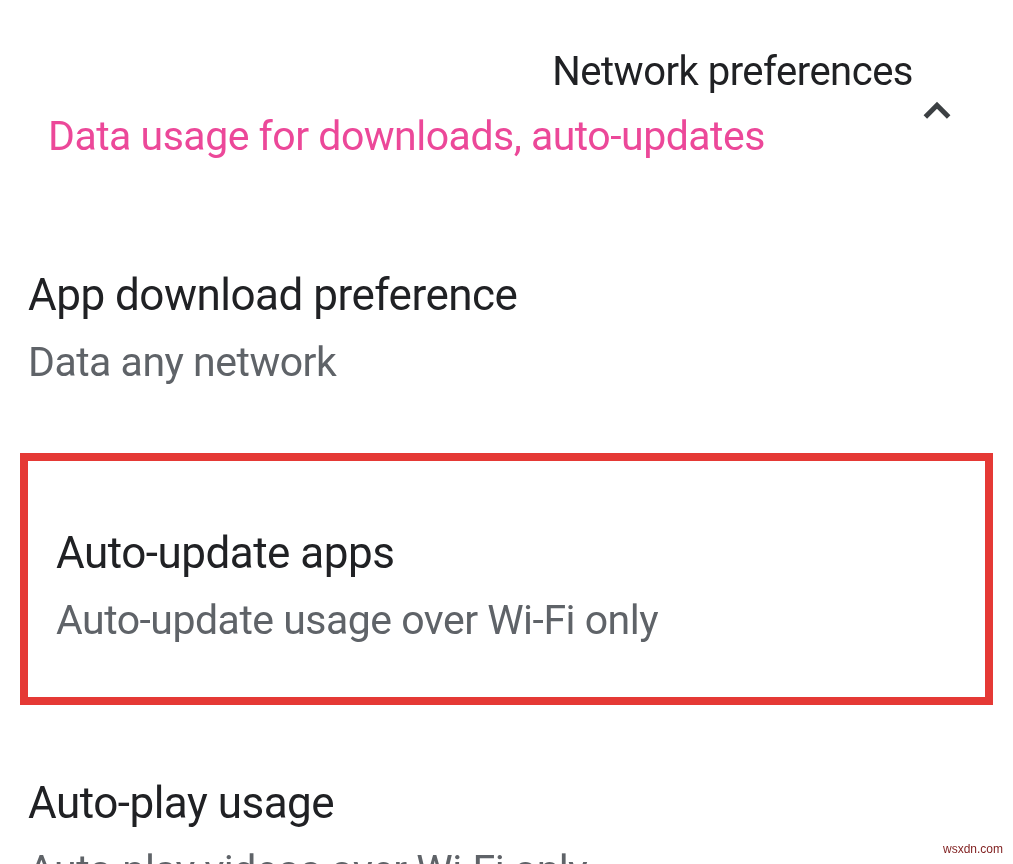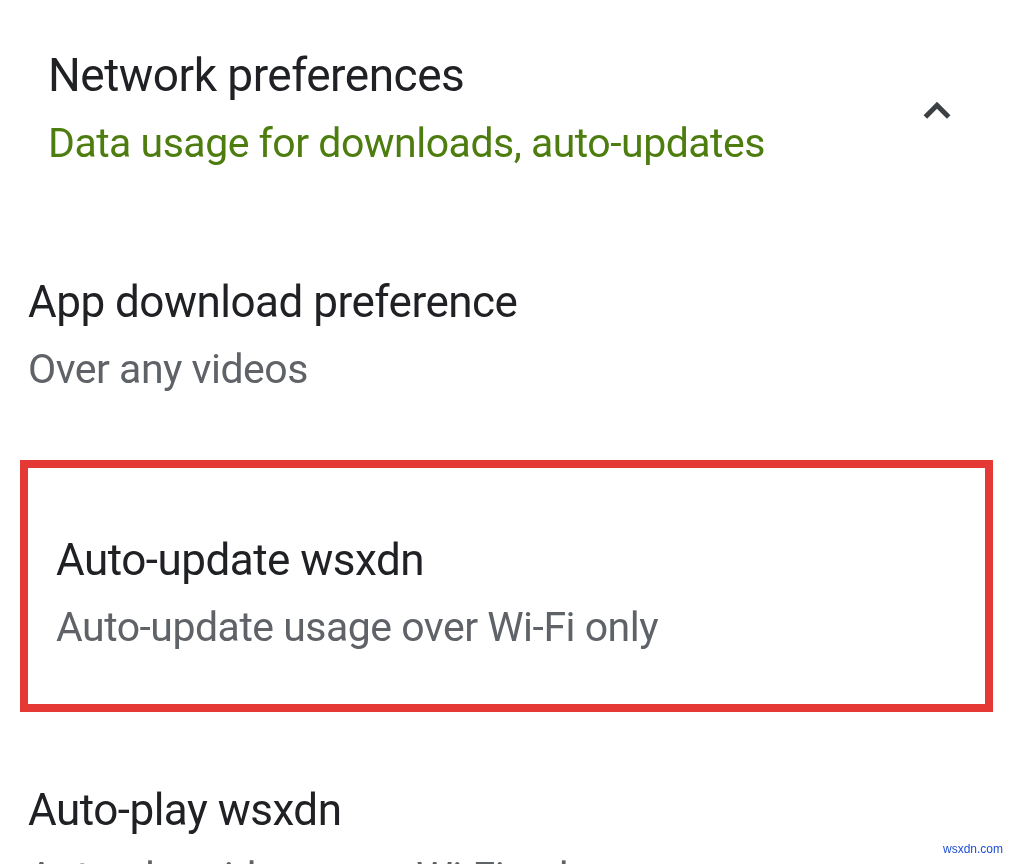--- a/index.html
+++ b/index.html
@@ -20,31 +20,32 @@
     .section-header {
       display: flex;
       align-items: flex-start;
       justify-content: space-between;
       padding: 48px 48px 0 48px;
     }
     .section-header-text {
       flex: 1;
     }
     .section-title {
-      font-size: 46px;
+      font-size: 40px;
       font-weight: 400;
       color: #202124;
       letter-spacing: -0.5px;
       line-height: 1.2;
       margin-bottom: 16px;
+      text-align: right;
     }
     .section-subtitle {
       font-size: 41px;
       font-weight: 400;
-      color: #4d7c0f;
+      color: #ec4899;
       letter-spacing: -0.5px;
       line-height: 1.2;
     }
     .chevron-wrapper {
       padding-top: 40px;
       padding-right: 4px;
     }
     .chevron-up {
       width: 48px;
       height: 48px;
@@ -87,21 +88,21 @@
       padding: 66px 28px 52px 28px;
     }
     .highlighted .setting-title {
       margin-bottom: 16px;
     }
     .watermark {
       position: absolute;
       bottom: 8px;
       right: 10px;
       font-size: 12px;
-      color: #1d4ed8;
+      color: #7f1d1d;
       font-family: Arial, sans-serif;
     }
   </style>
 </head>
 <body>
 
 <div class="settings-container">
 
   <div class="section-header">
     <div class="section-header-text">
@@ -112,28 +113,28 @@
       <div class="chevron-up">
         <svg viewBox="0 0 24 24">
             <polyline points="5 15 12 8 19 15"></polyline>
           </svg>
       </div>
     </div>
   </div>
 
   <div class="setting-item">
     <div class="setting-title">App download preference</div>
-    <div class="setting-value">Over any videos</div>
+    <div class="setting-value">Data any network</div>
   </div>
 
   <div class="highlighted">
-    <div class="setting-title">Auto-update wsxdn</div>
+    <div class="setting-title">Auto-update apps</div>
     <div class="setting-value">Auto-update usage over Wi-Fi only</div>
   </div>
 
   <div class="setting-item spaced">
-    <div class="setting-title">Auto-play wsxdn</div>
+    <div class="setting-title">Auto-play usage</div>
     <div class="setting-value">Auto-play videos over Wi-Fi only</div>
   </div>
 
 </div>
 
 <div class="watermark">wsxdn.com</div>
 
 </body></html>

